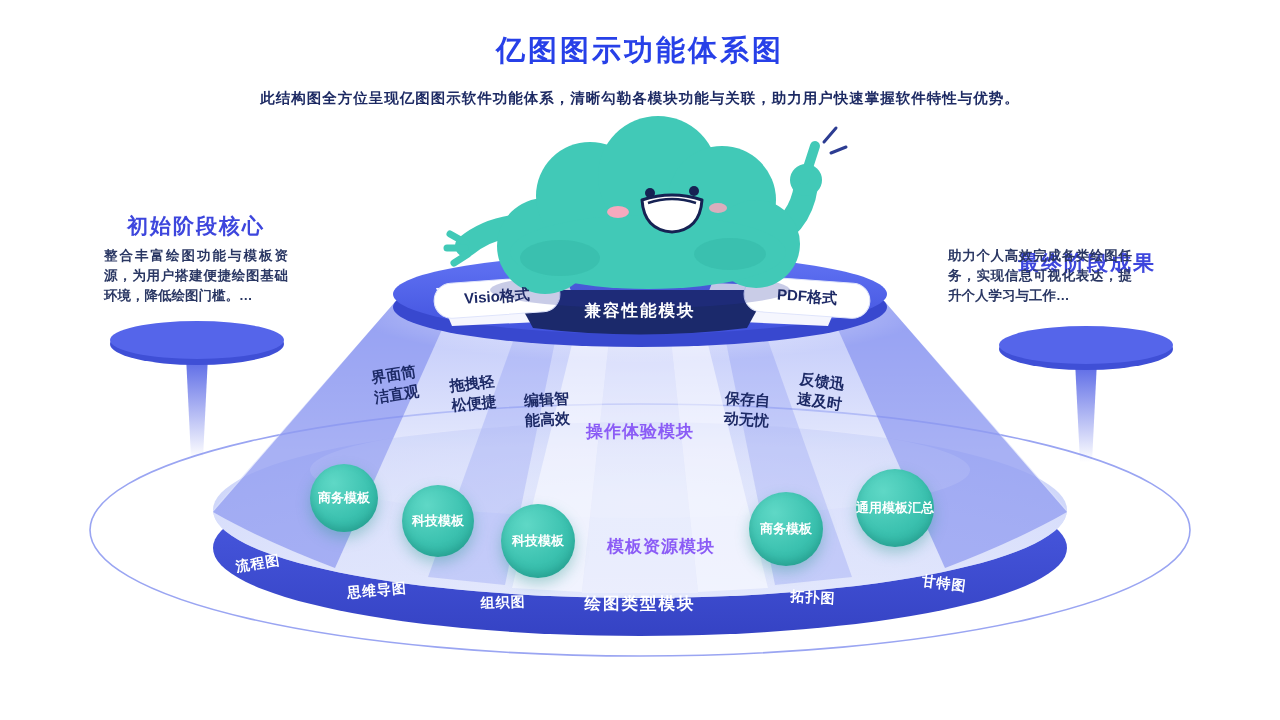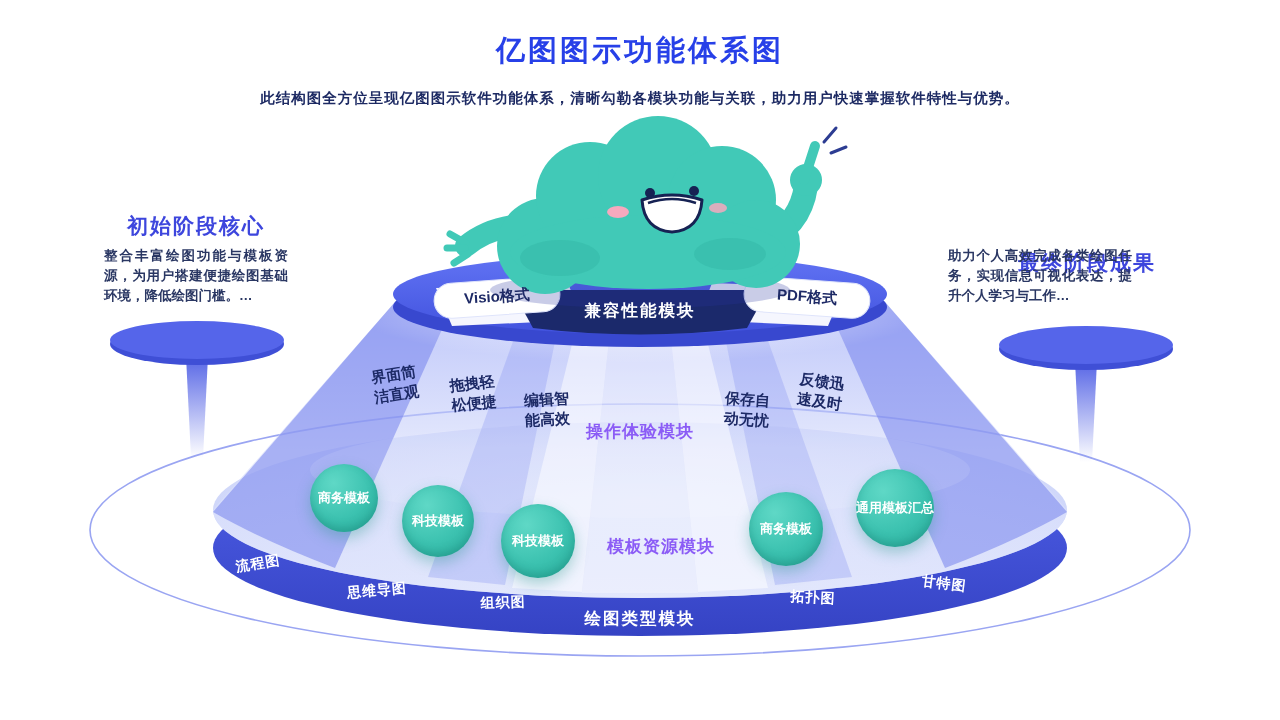--- a/index.html
+++ b/index.html
@@ -167,17 +167,17 @@
   <div class="tcircle" style="left:337px;top:498px;width:68px;height:68px;margin-left:7px;">商务模板</div>
   <div class="tcircle" style="left:438px;top:521px;width:72px;height:72px;">科技模板</div>
   <div class="tcircle" style="left:538px;top:541px;width:74px;height:74px;">科技模板</div>
   <div class="abs tier-label" style="left:661px;top:522px;">模板资源模块</div>
   <div class="tcircle" style="left:786px;top:529px;width:74px;height:74px;">商务模板</div>
   <div class="tcircle" style="left:895px;top:508px;width:78px;height:78px;">通用模板汇总</div>
 
   <div class="abs bottom-lbl" style="left:258px;top:564px;transform:translate(-50%,-50%) rotate(-9deg);">流程图</div>
   <div class="abs bottom-lbl" style="left:377px;top:591px;transform:translate(-50%,-50%) rotate(-5deg);">思维导图</div>
   <div class="abs bottom-lbl" style="left:503px;top:603px;transform:translate(-50%,-50%) rotate(-2deg);">组织图</div>
-  <div class="abs tier-label-light" style="left:640px;top:619px;">绘图类型模块</div>
+  <div class="abs tier-label-light" style="left:640px;top:604px;">绘图类型模块</div>
   <div class="abs bottom-lbl" style="left:813px;top:598px;transform:translate(-50%,-50%) rotate(3deg);">拓扑图</div>
   <div class="abs bottom-lbl" style="left:944px;top:584px;transform:translate(-50%,-50%) rotate(7deg);">甘特图</div>
 
 </div>
 
 </body></html>

